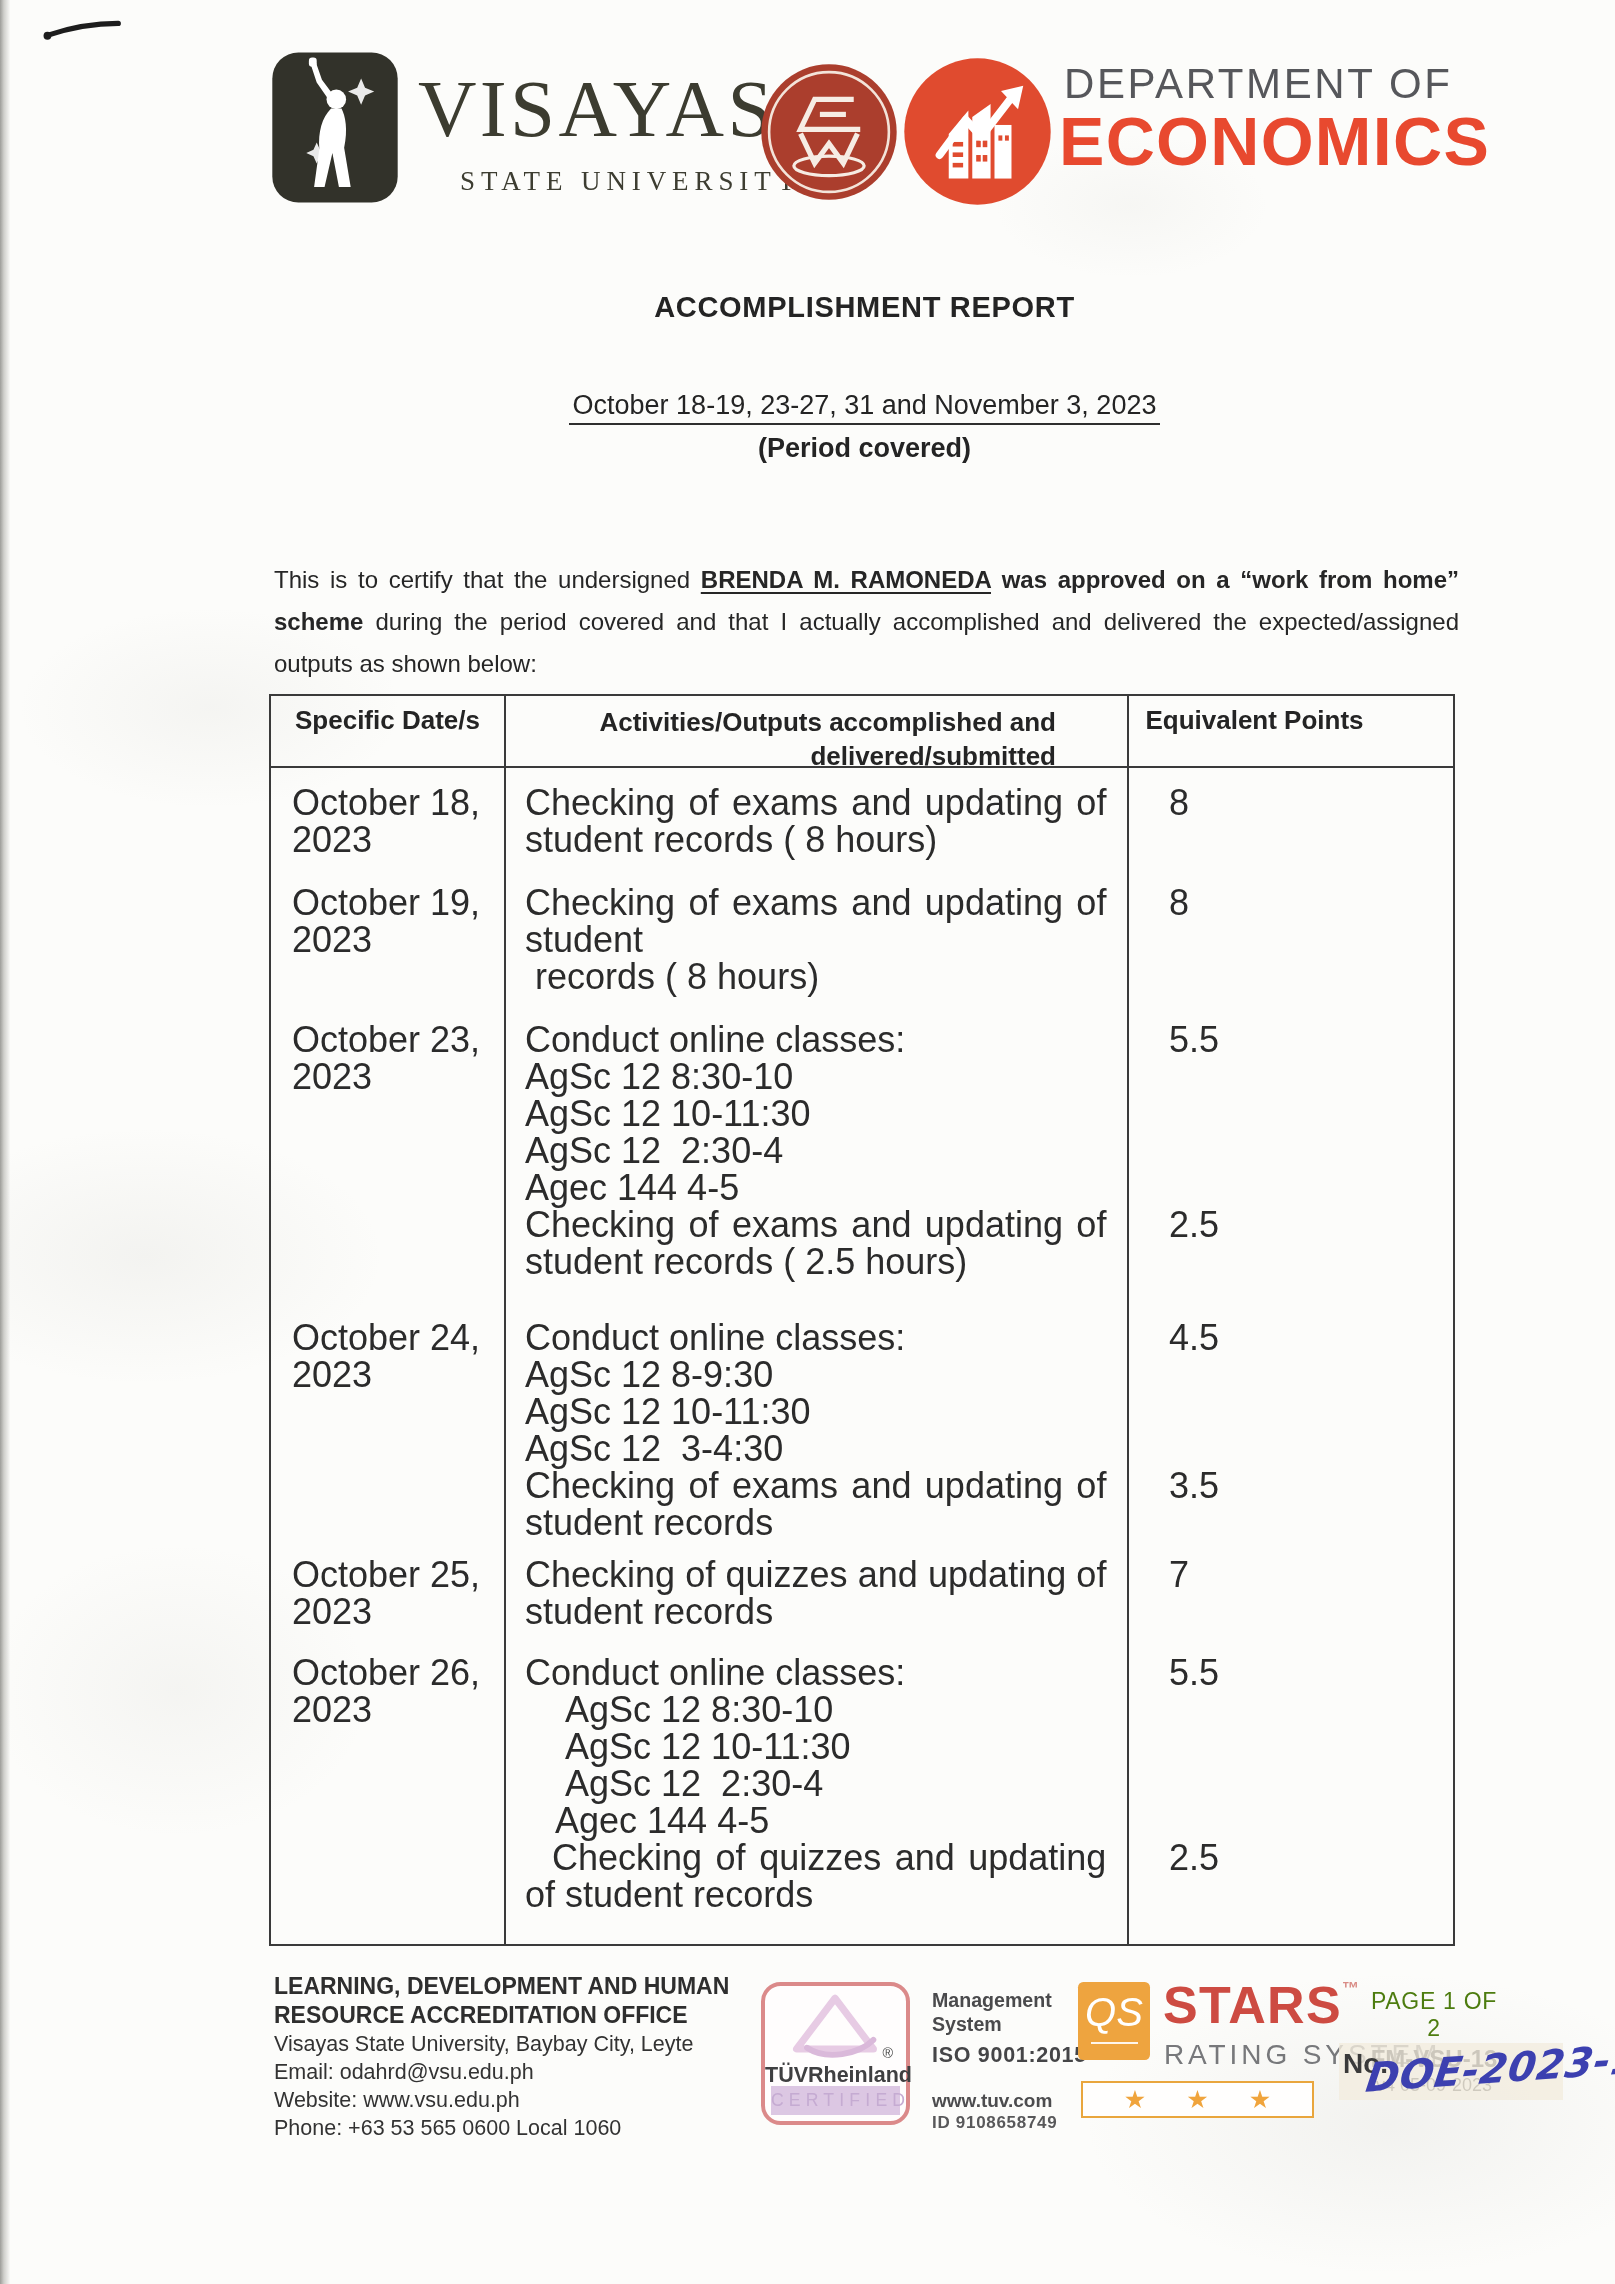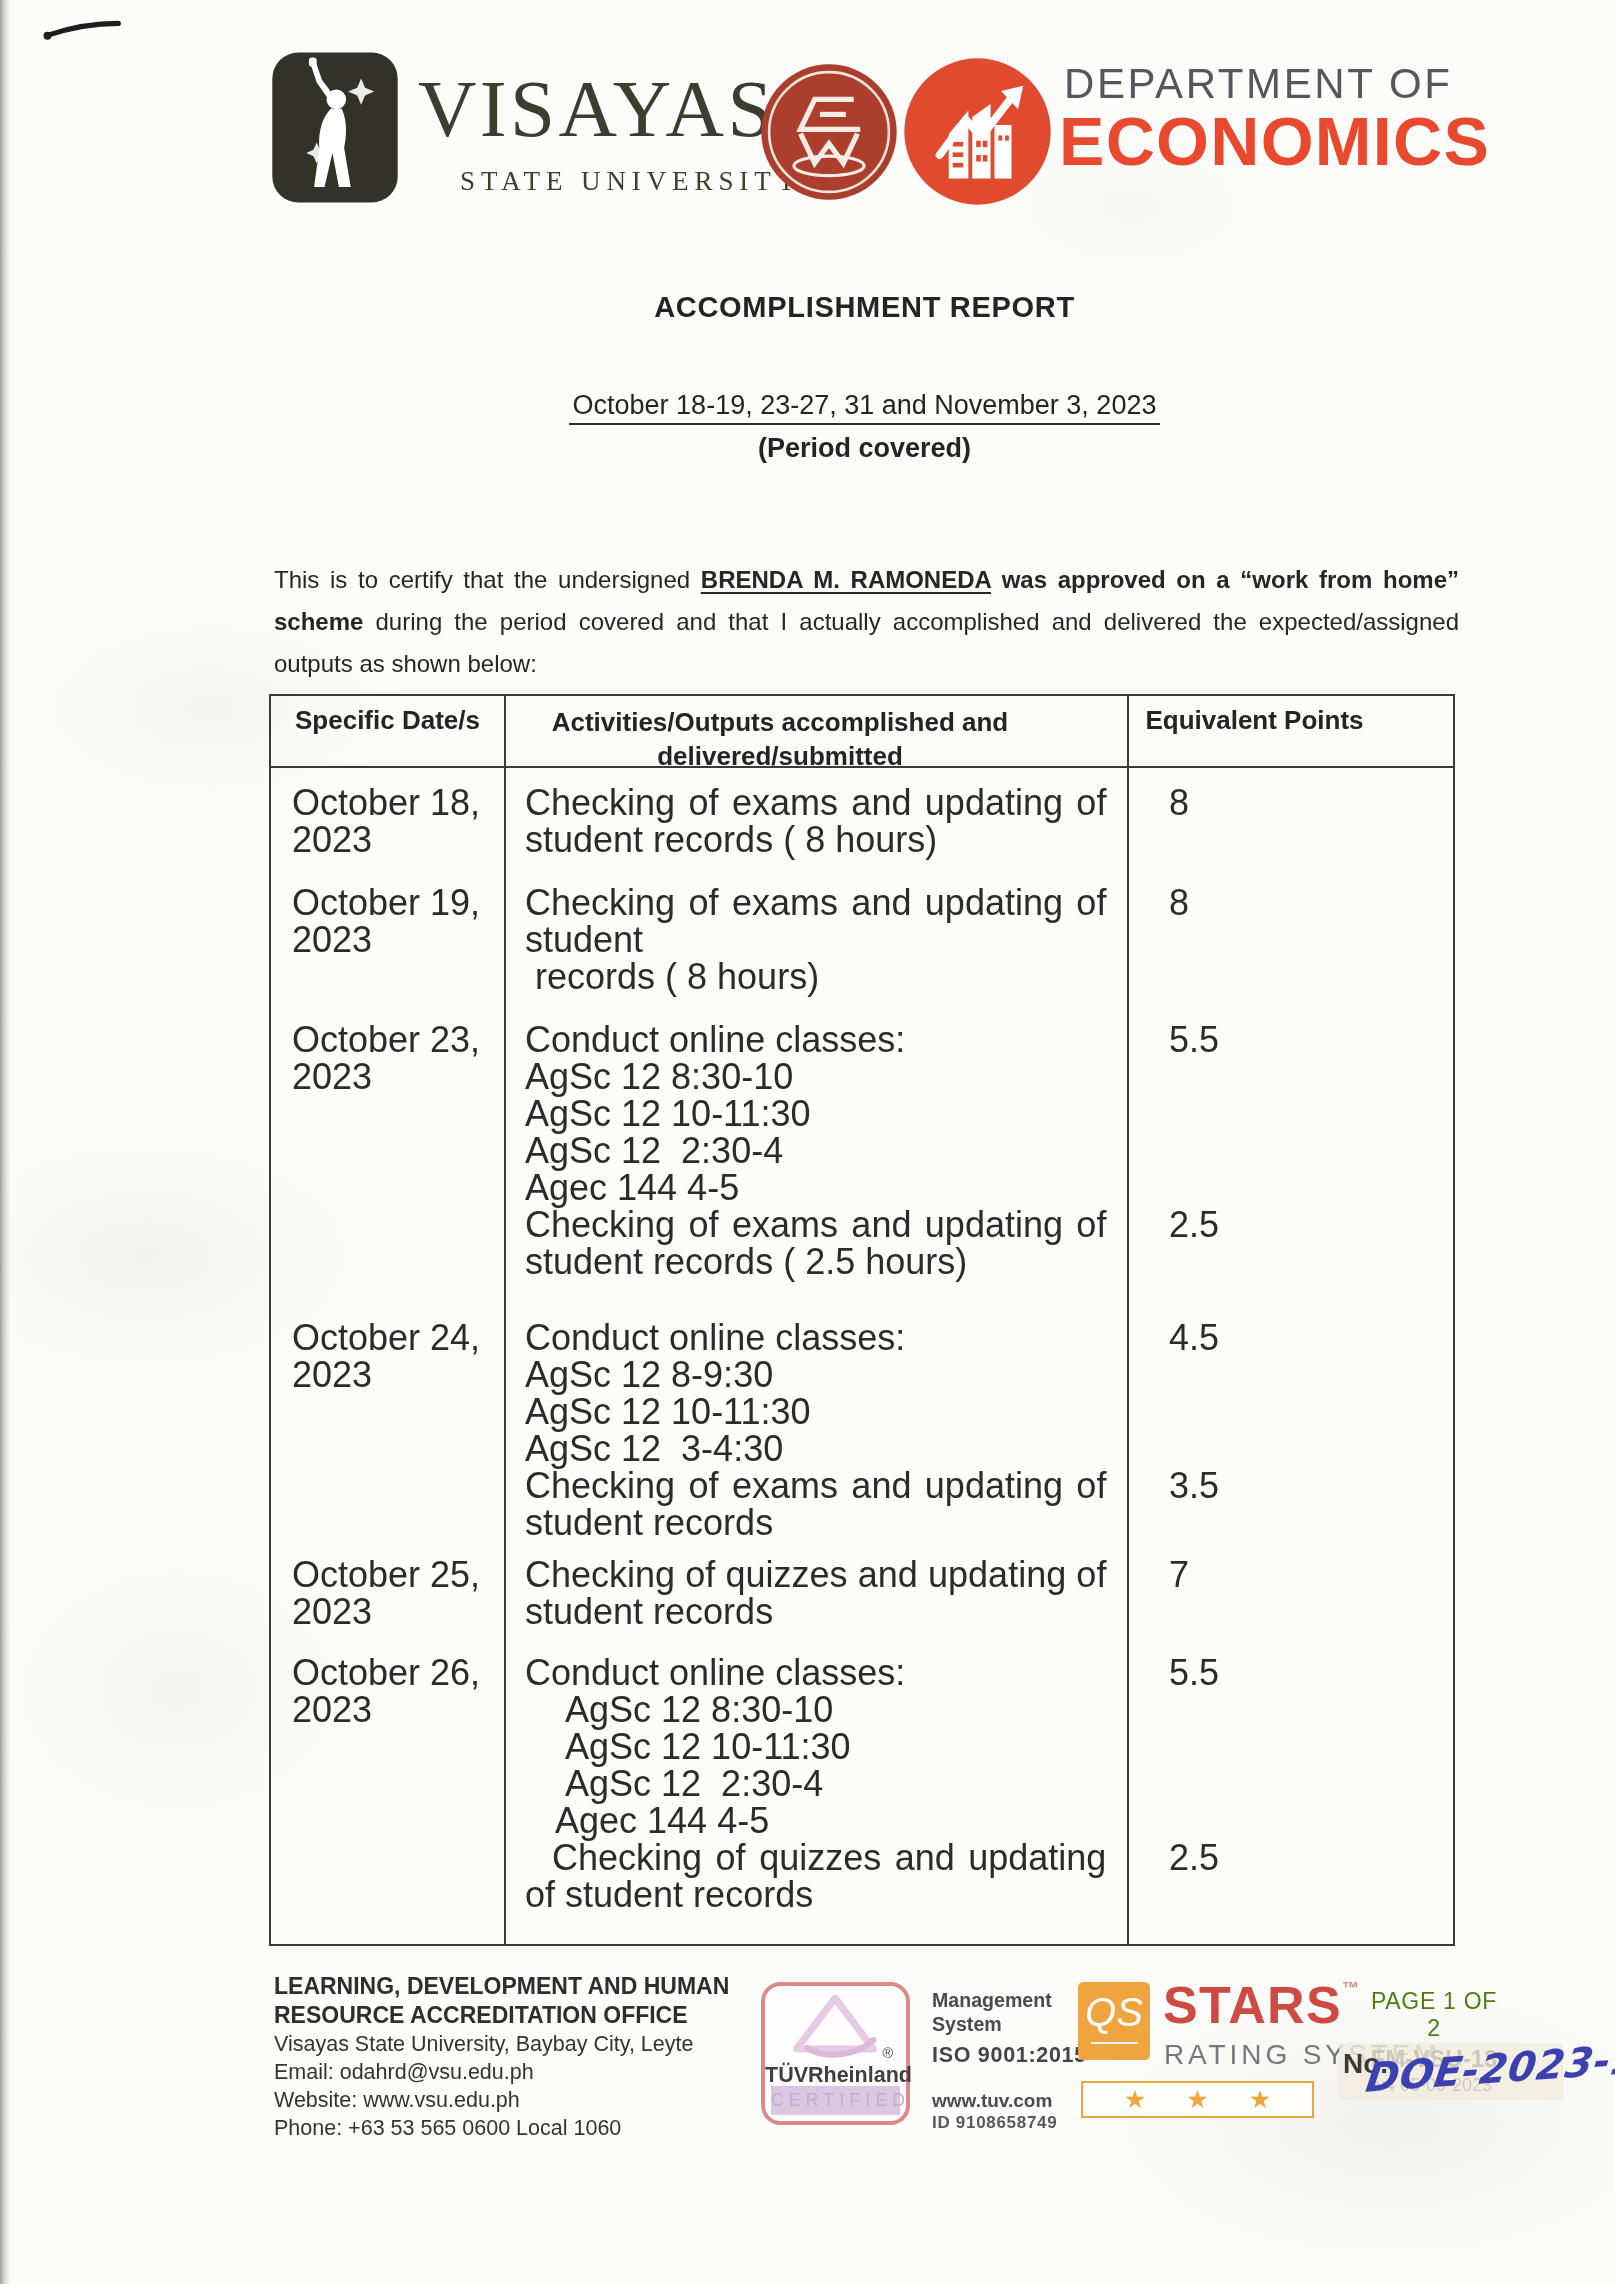--- a/index.html
+++ b/index.html
@@ -64,21 +64,21 @@
 
   
   .table {
     position:absolute; left:269px; top:694px; width:1186px; height:1252px;
     border:2px solid #3a3a3a; box-sizing:border-box; background:transparent;
   }
   .vline { position:absolute; top:0; bottom:0; width:2px; background:#3a3a3a; }
   .vline.v1 { left:233px; } .vline.v2 { left:856px; }
   .thead { display:flex; height:72px; border-bottom:2px solid #3a3a3a; box-sizing:border-box; font-weight:bold; font-size:26px; color:#242424; }
   .th1 { width:233px; text-align:center; padding-top:9px; box-sizing:border-box; }
-  .th2 { width:552px; text-align:center; padding-top:9px; line-height:34px; box-sizing:border-box;border-radius:26px; }
+  .th2 { width:552px; text-align:right; padding-top:9px; line-height:34px; box-sizing:border-box;border-radius:26px; }
   .th3 { flex:1; text-align:center; padding-top:9px; box-sizing:border-box; }
   .tbody { padding-top:15.6px; }
   .trow { display:flex; font-size:36px; line-height:37px; color:#2b2b2b; }
   .trow.gap-a { margin-bottom:26px; }
   .trow.gap-b { margin-bottom:39px; }
   .trow.gap-c { margin-bottom:15.6px; }
   .trow.gap-d { margin-bottom:23.5px;justify-content:flex-end; }
   .tdate { width:233px; box-sizing:border-box; padding-left:21px; white-space:pre-line; }
   .titems { flex:1; display:flex; flex-direction:column; }
   .titem { display:flex; }

